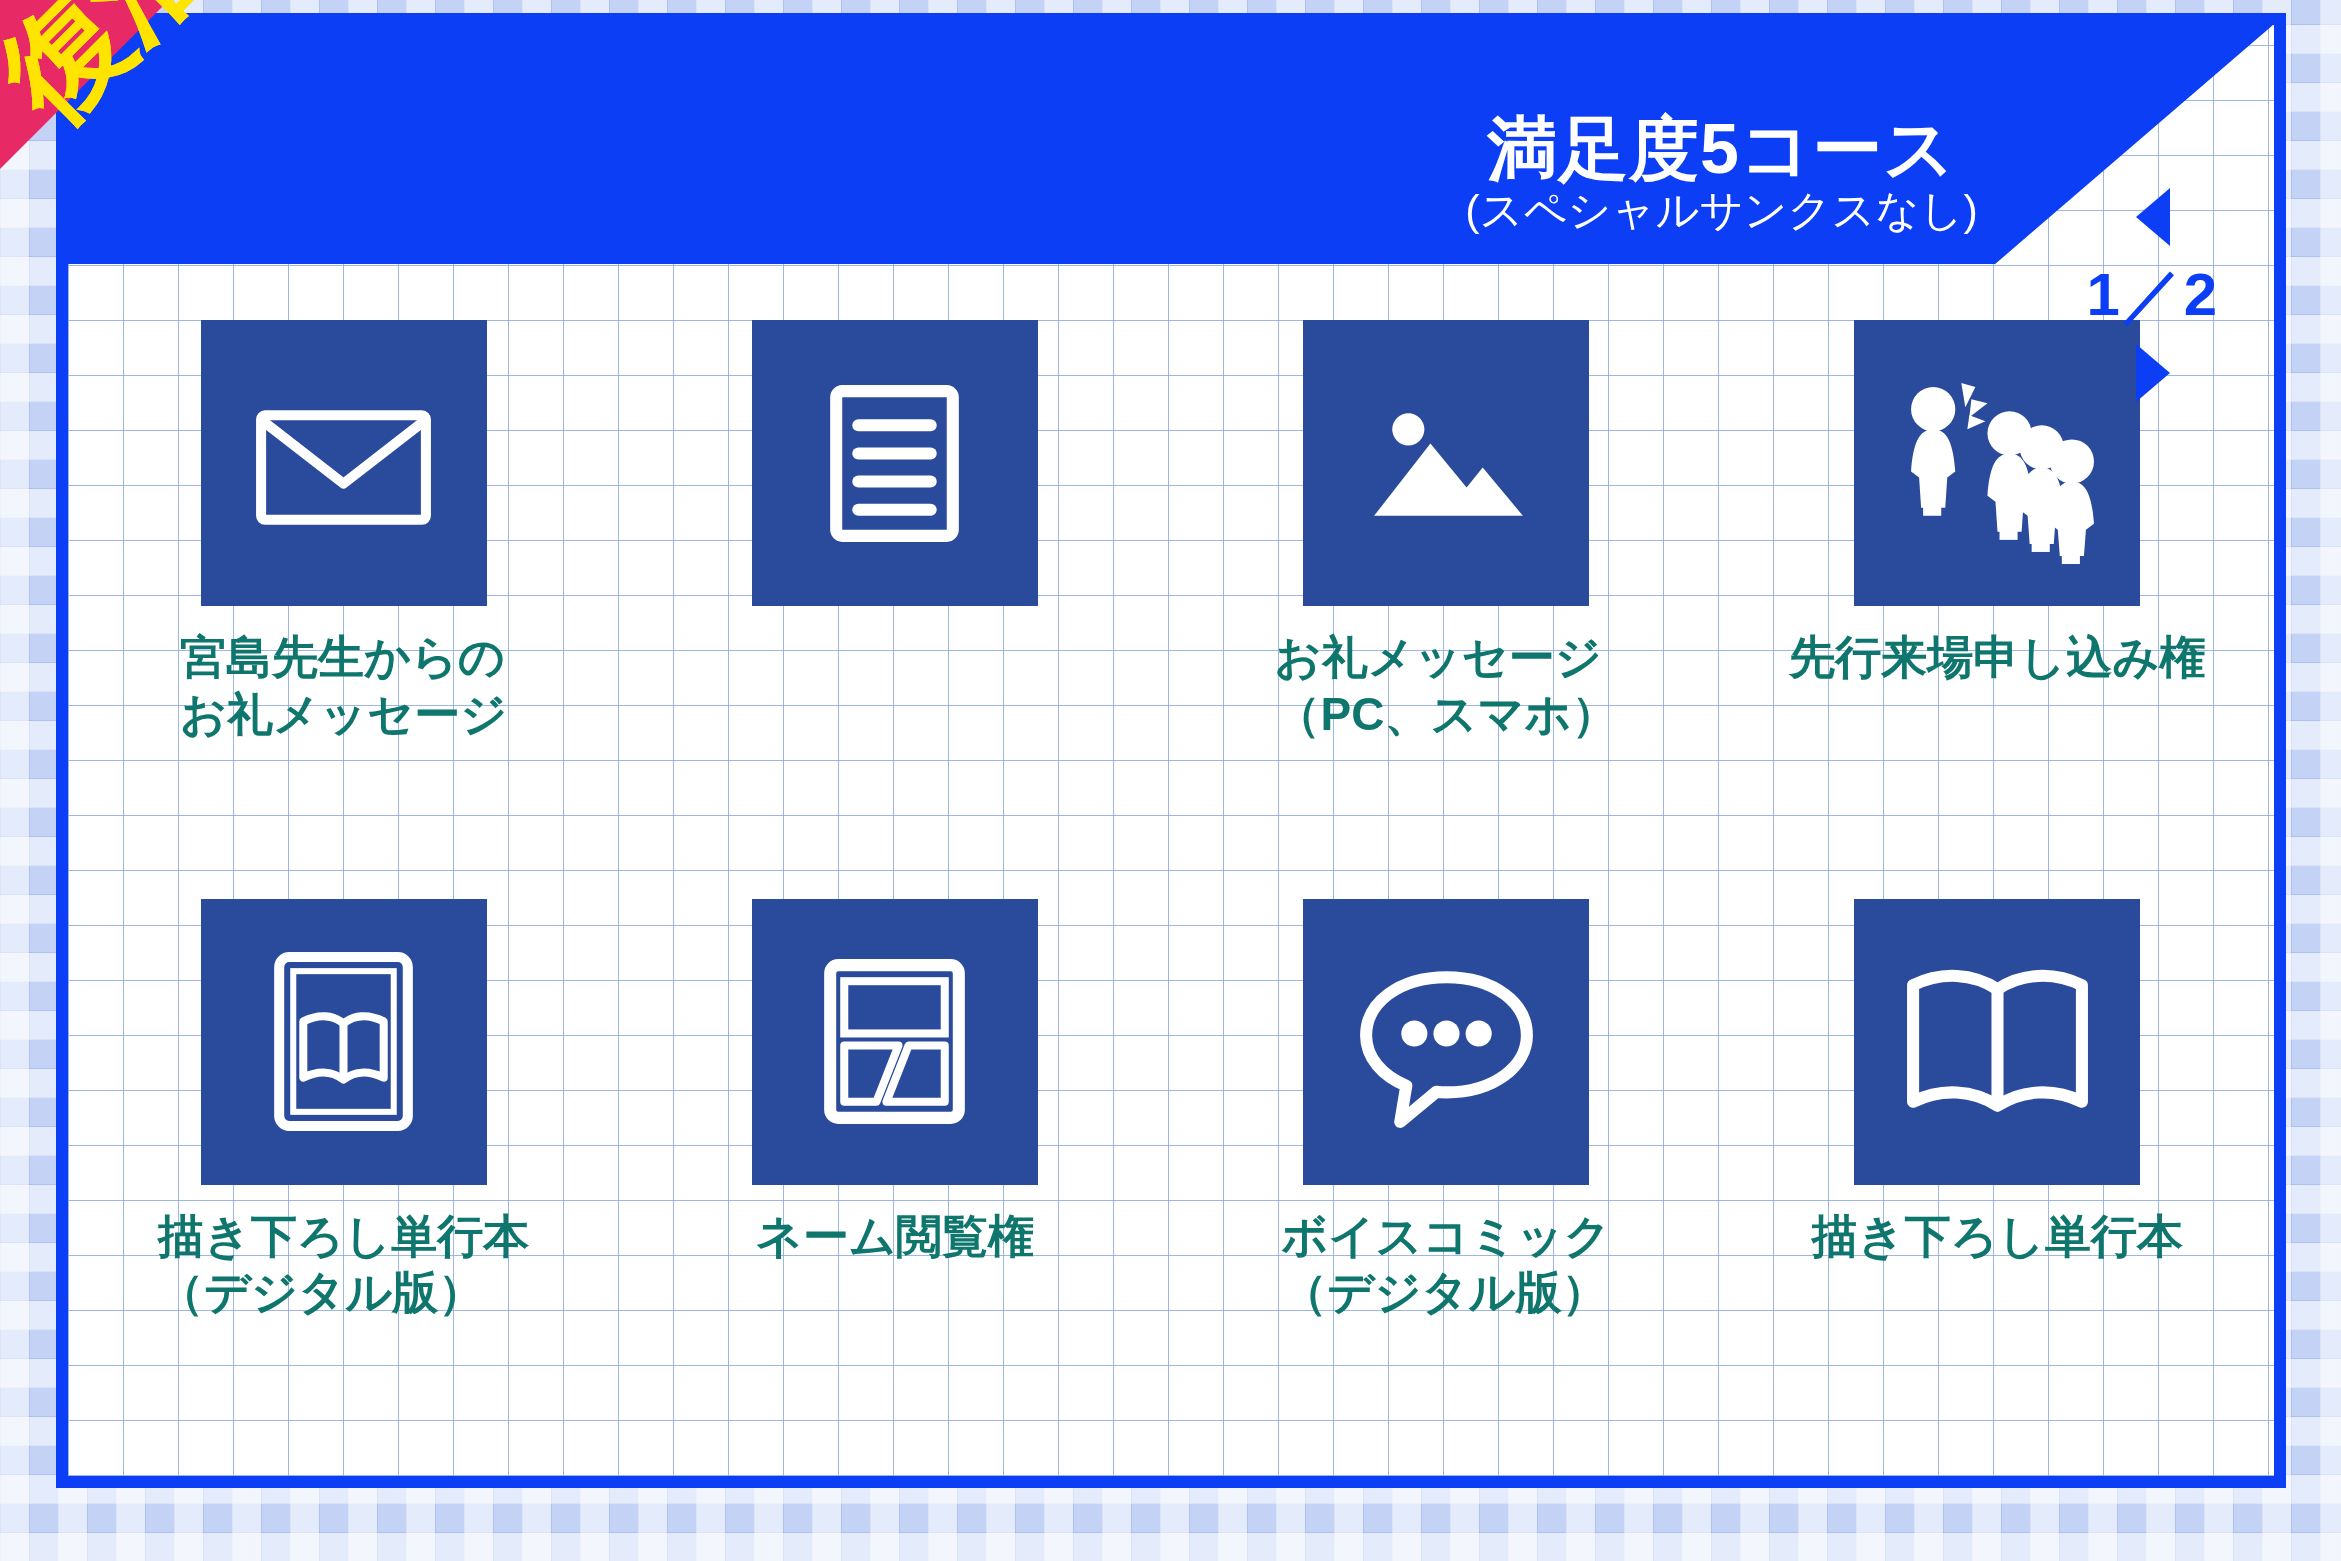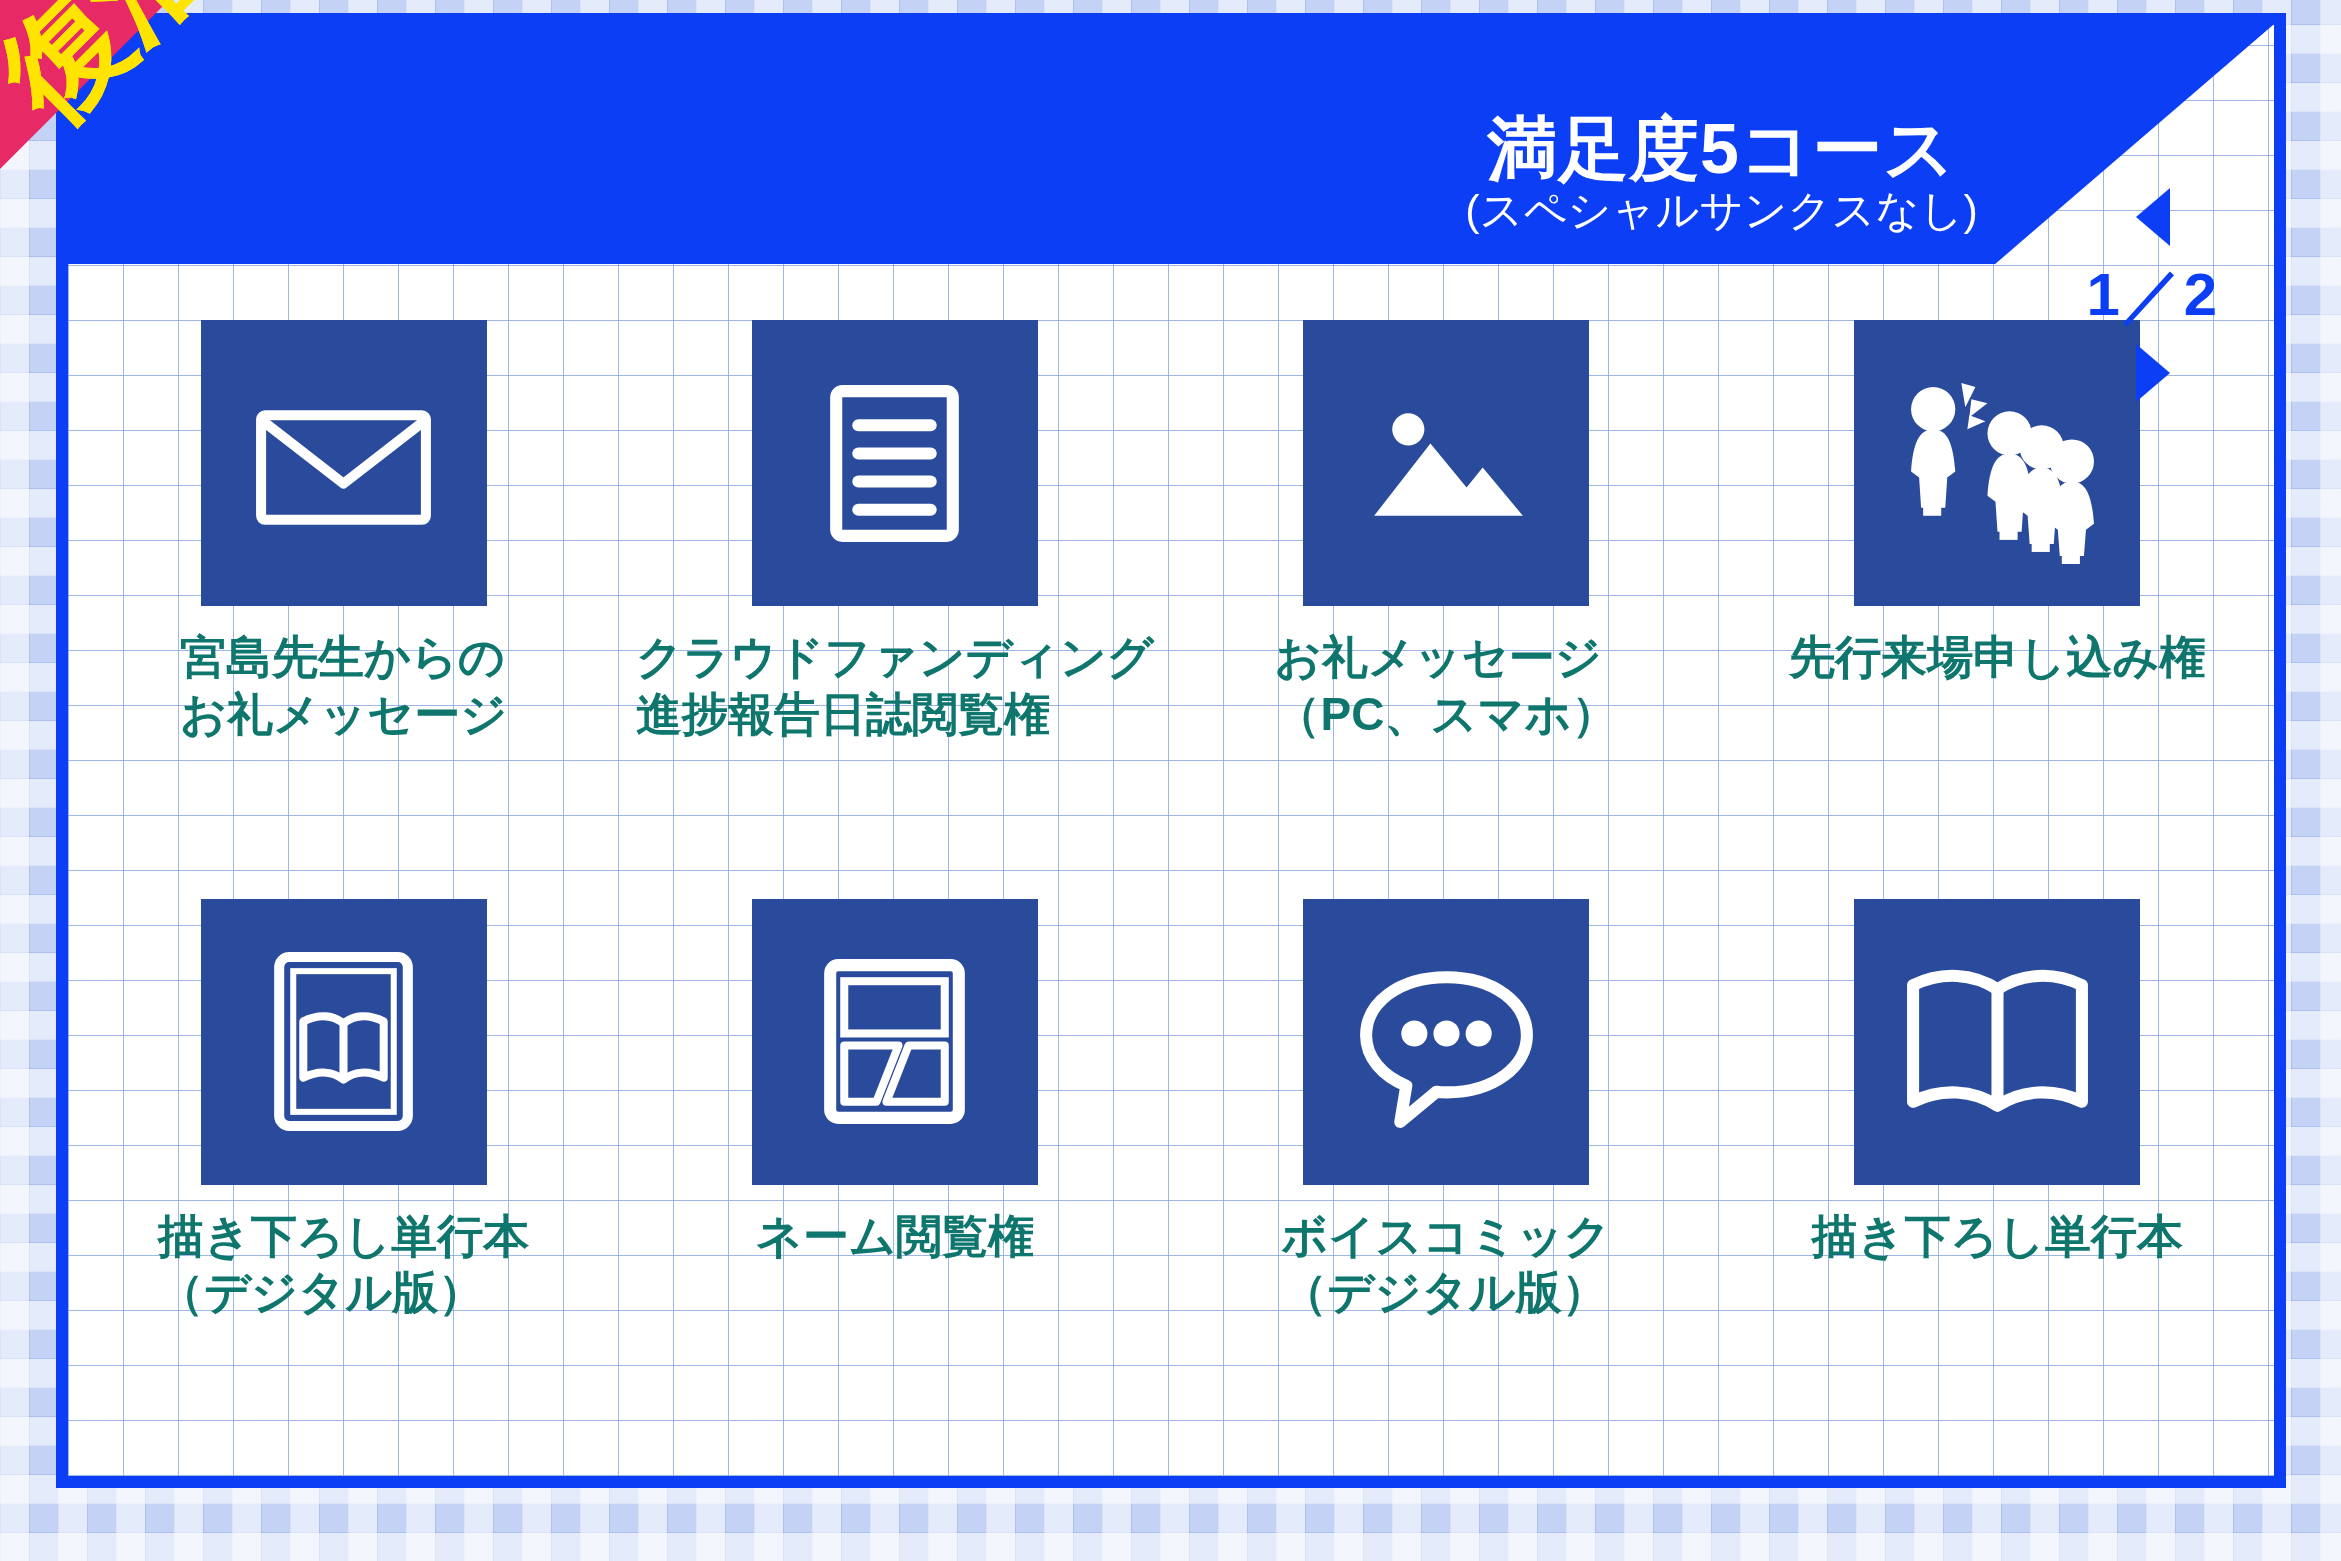--- a/index.html
+++ b/index.html
@@ -177,22 +177,20 @@
       <div class="cell r1">
         <div class="tile">
           <svg viewBox="0 0 100 100">
             <rect x="21" y="14" width="58" height="72" rx="3" fill="none" stroke="#fff" stroke-width="6"></rect>
             <line x1="32" y1="31" x2="68" y2="31" stroke="#fff" stroke-width="6" stroke-linecap="round"></line>
             <line x1="32" y1="45" x2="68" y2="45" stroke="#fff" stroke-width="6" stroke-linecap="round"></line>
             <line x1="32" y1="59" x2="68" y2="59" stroke="#fff" stroke-width="6" stroke-linecap="round"></line>
             <line x1="32" y1="73" x2="68" y2="73" stroke="#fff" stroke-width="6" stroke-linecap="round"></line>
           </svg>
         </div>
-        <div class="cap">クラウドファンディング
-進捗報告日誌閲覧権</div>
       </div>
 
       <div class="cell r1">
         <div class="tile">
           <svg viewBox="0 0 100 100">
             <circle cx="31" cy="33" r="8" fill="#fff"></circle>
             <path d="M14 76 L42 40 L60 62 L68 52 L88 76 Z" fill="#fff"></path>
           </svg>
         </div>
         <div class="cap">お礼メッセージ

